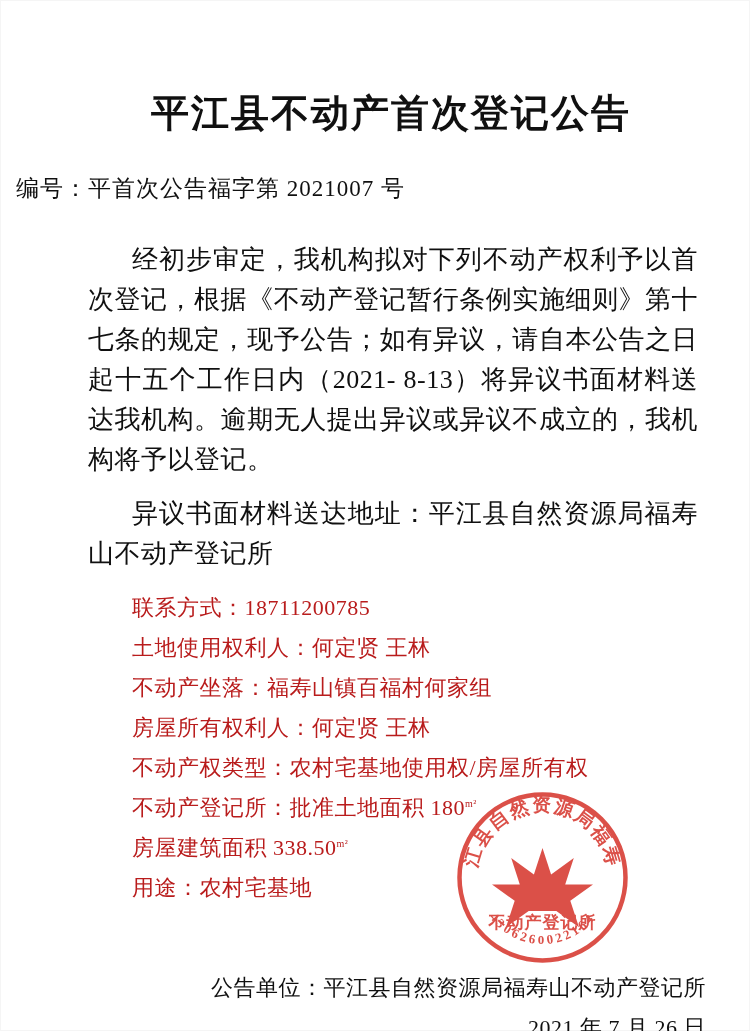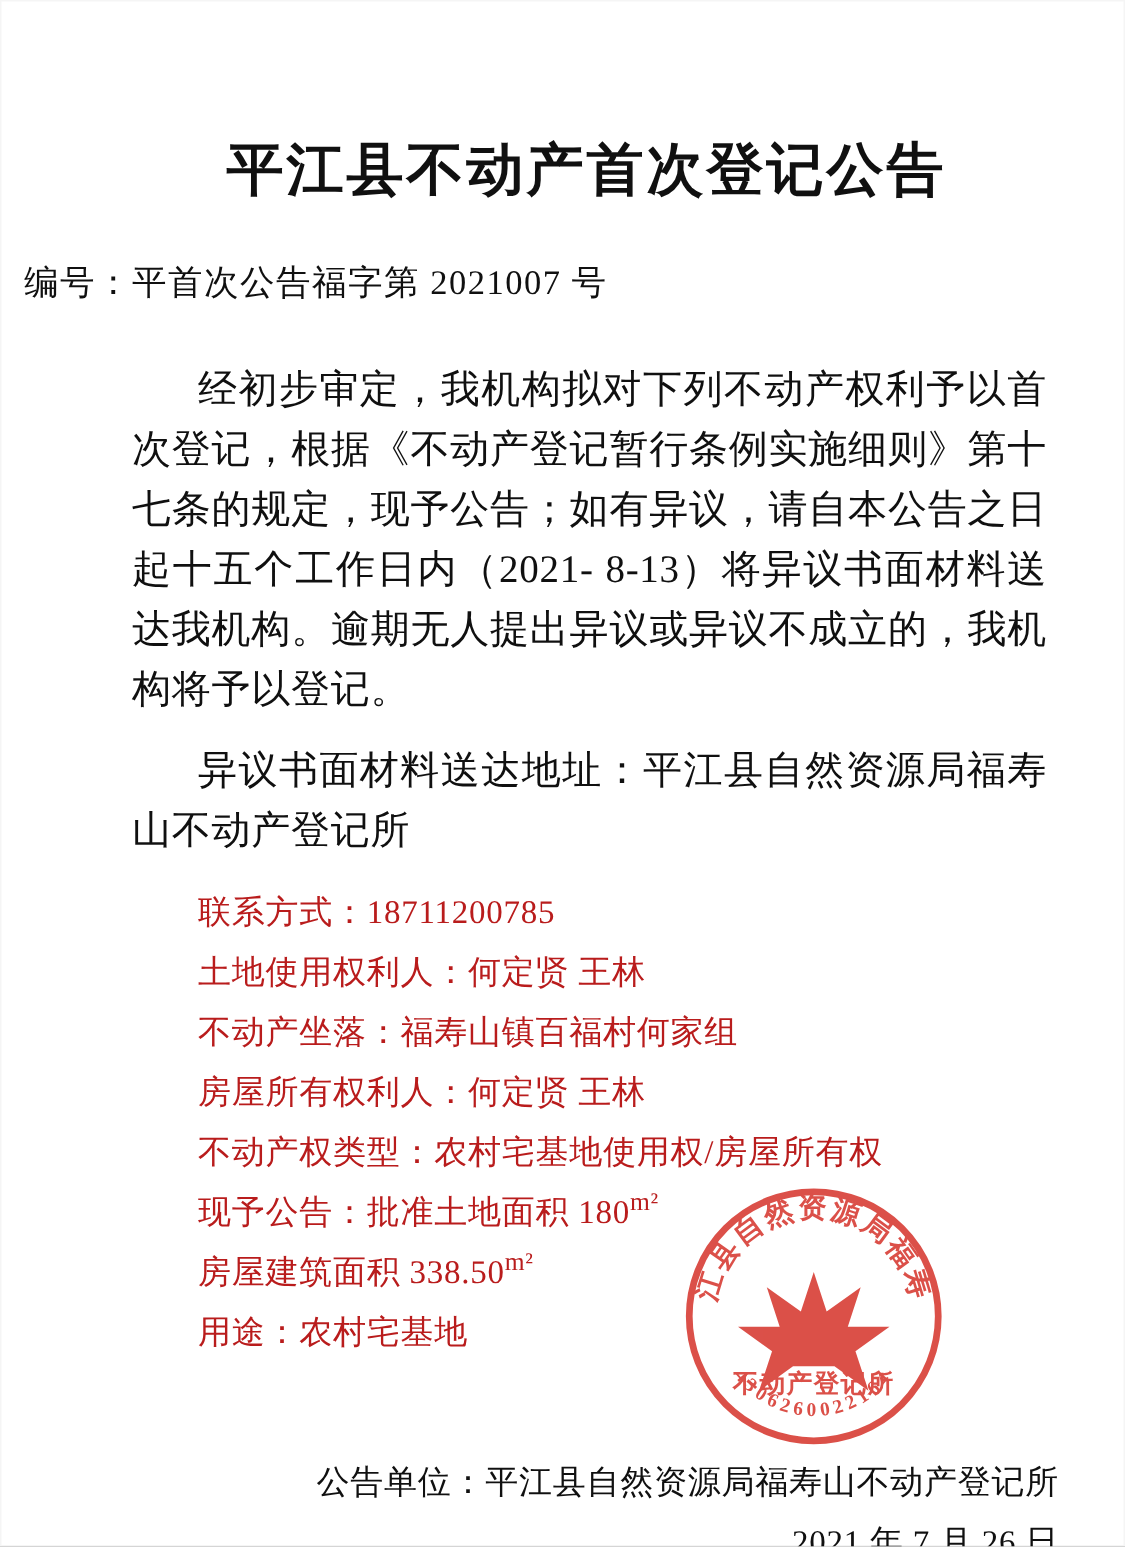--- a/index.html
+++ b/index.html
@@ -69,21 +69,21 @@
     font-size: 22px;
     line-height: 40px;
     color: #b91c1c;
   }
   .field-row {
     text-indent: 44px;
     letter-spacing: 0.5px;
     white-space: nowrap;
   }
   sup.unit {
-    font-size: 17px;
+    font-size: 10px;
     vertical-align: super;
     line-height: 0;
   }
   .footer {
     margin-top: 60px;
     padding-right: 60px;
     font-size: 22px;
     line-height: 40px;
     color: #101010;
     text-align: right;
@@ -130,21 +130,21 @@
       <div class="field-row"><span>联系方式：</span><span>18711200785</span></div>
 
       <div class="field-row"><span>土地使用权利人：</span><span>何定贤  王林</span></div>
 
       <div class="field-row"><span>不动产坐落：</span><span>福寿山镇百福村何家组</span></div>
 
       <div class="field-row"><span>房屋所有权利人：</span><span>何定贤  王林</span></div>
 
       <div class="field-row"><span>不动产权类型：</span><span>农村宅基地使用权/房屋所有权</span></div>
 
-      <div class="field-row"><span>现予公告：</span><span>批准土地面积 180</span><sup class="unit">m²</sup></div>
+      <div class="field-row"><span>不动产登记所：</span><span>批准土地面积 180</span><sup class="unit">m²</sup></div>
 
 
       <div class="field-row"><span>房屋建筑面积</span><span> 338.50</span><sup class="unit">m²</sup></div>
 
       <div class="field-row"><span>用途：</span><span>农村宅基地</span></div>
 
     </div>
 
     <div class="footer">
       <div class="footer-line">公告单位：平江县自然资源局福寿山不动产登记所</div>

